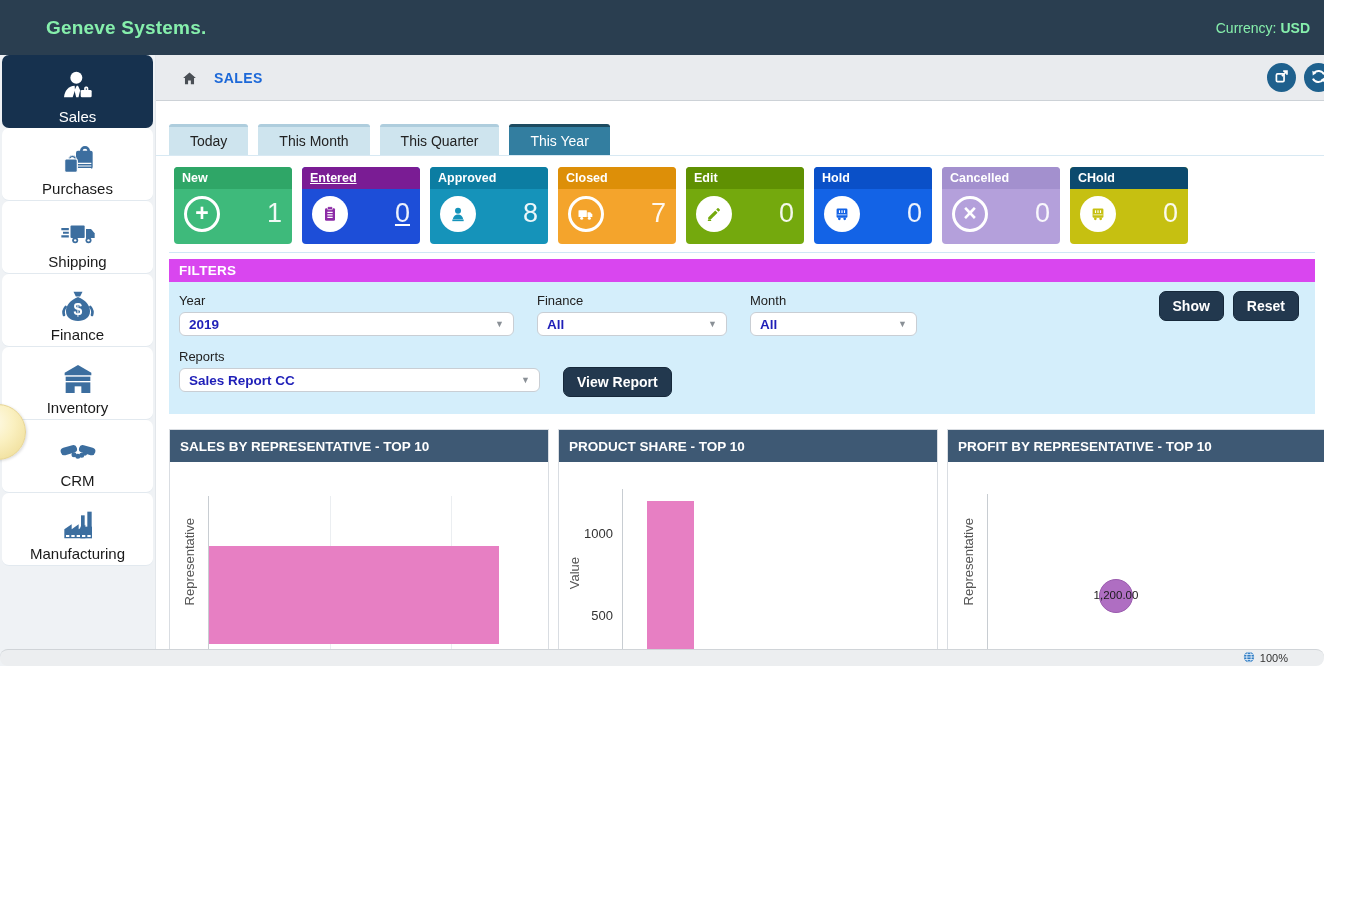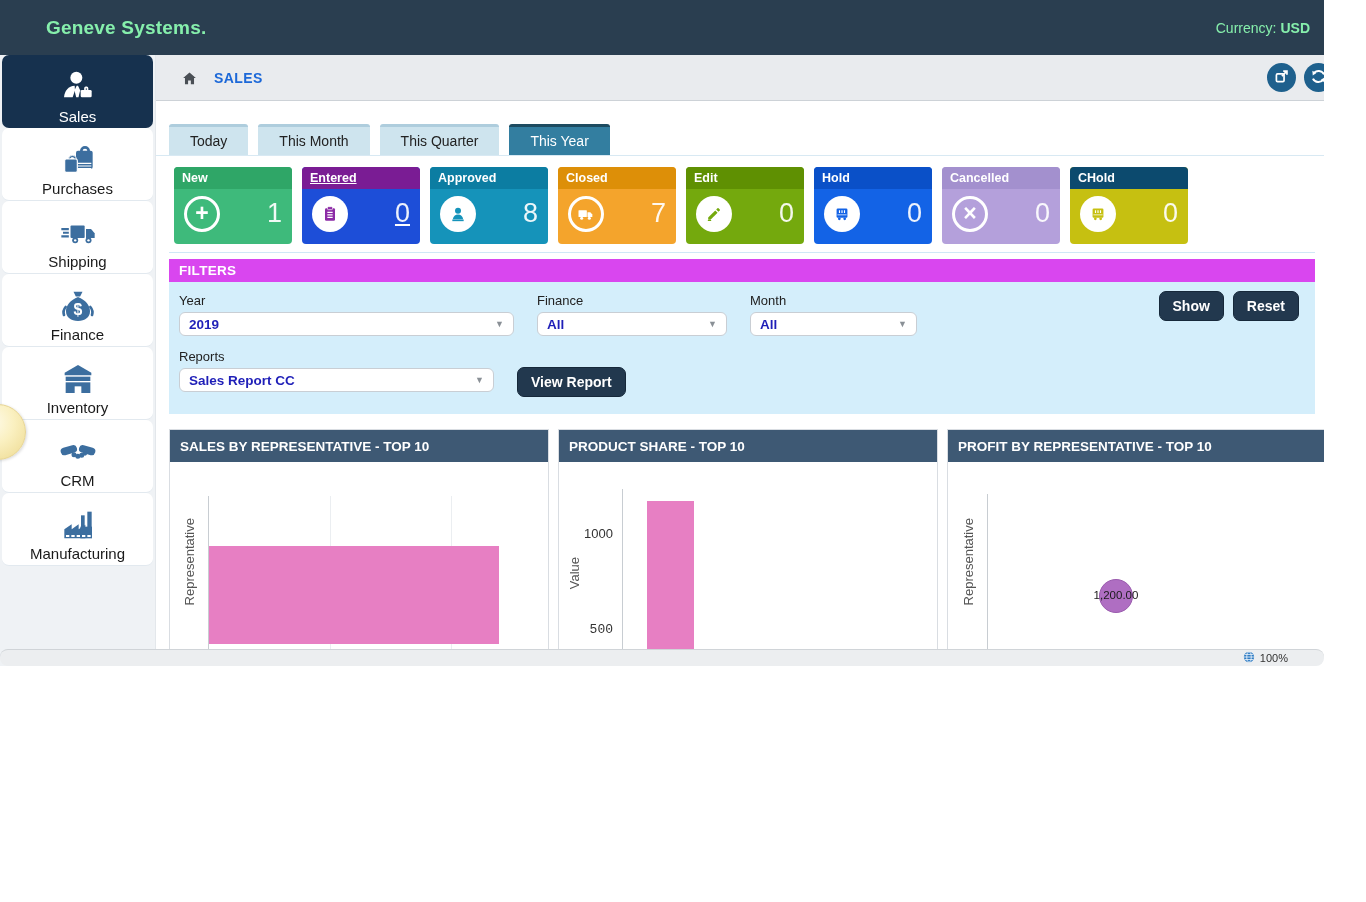--- a/index.html
+++ b/index.html
@@ -65,21 +65,21 @@
                 display:flex; align-items:center; padding-left:10px; letter-spacing:.3px; }
   .filters-bd { background:#D4EEFB; padding:11px 14px 17px 10px; position:relative; }
   .frow { display:flex; align-items:flex-start; }
   .frow + .frow { margin-top:13px; }
   .field { margin-right:23px; }
   .field .flabel { font-size:13px; color:#222; margin-bottom:4px; display:block; }
   .combo { height:24px; background:#fff; border:1px solid #C9CED4; border-radius:6px;
            display:flex; align-items:center; padding:0 9px; cursor:pointer; }
   .combo .cval { font-size:13.5px; font-weight:bold; color:#1F1FB8; }
   .combo .chev { margin-left:auto; font-size:9px; color:#8A9096; }
-  .w-year { width:335px; } .w-qtr { width:190px; } .w-month { width:167px; } .w-rep { width:315px; }
+  .w-year { width:335px; } .w-qtr { width:190px; } .w-month { width:167px; } .w-rep { width:361px; }
   .btn-dark { background:#22384E; color:#fff; border:1px solid #16283A; border-radius:7px;
               height:30px; padding:0 13px; font-size:14px; font-weight:bold; cursor:pointer;
               font-family:"Liberation Sans",sans-serif; }
   .filter-actions { position:absolute; top:9px; right:16px; display:flex; gap:9px; }
   .vr-btn { margin-top:18px; }
 
   
   .charts { display:flex; gap:9px; margin:15px 0 0 13px; }
   .panel { width:380px; background:#fff; border:1px solid #D9DDE2; flex:none; }
   .panel-hd { height:32px; background:#3E5974; color:#fff; font-size:13.5px; font-weight:bold;
@@ -417,21 +417,21 @@
                 <div class="hbar" style="width: 88.2353%; background: rgb(231, 127, 195);"></div>
               </div>
           </div>
         </div>
 
         <div class="panel">
           <div class="panel-hd">PRODUCT SHARE - TOP 10</div>
           <div class="panel-bd">
             <span class="rot-label" style="left:8px; top:95px;">Value</span>
             <div class="axis-v" style="left:63px; top:27px; height:180px;"></div>
-          <div class="ytick" style="top: 160px; font-family: Liberation Mono, monospace;">500</div>
+          <div class="ytick" style="top: 146px;">500</div>
               <div class="ytick" style="top: 64px;">1000</div>
               <div class="vbar" style="left: 88px; width: 47px; top: 39.2px; height: 190.8px; background: rgb(231, 127, 195);"></div>
             </div>
         </div>
 
         <div class="panel">
           <div class="panel-hd">PROFIT BY REPRESENTATIVE - TOP 10</div>
           <div class="panel-bd">
             <span class="rot-label" style="left:13px; top:56px;">Representative</span>
             <div class="axis-v" style="left:39px; top:32px; height:167px;"></div>

